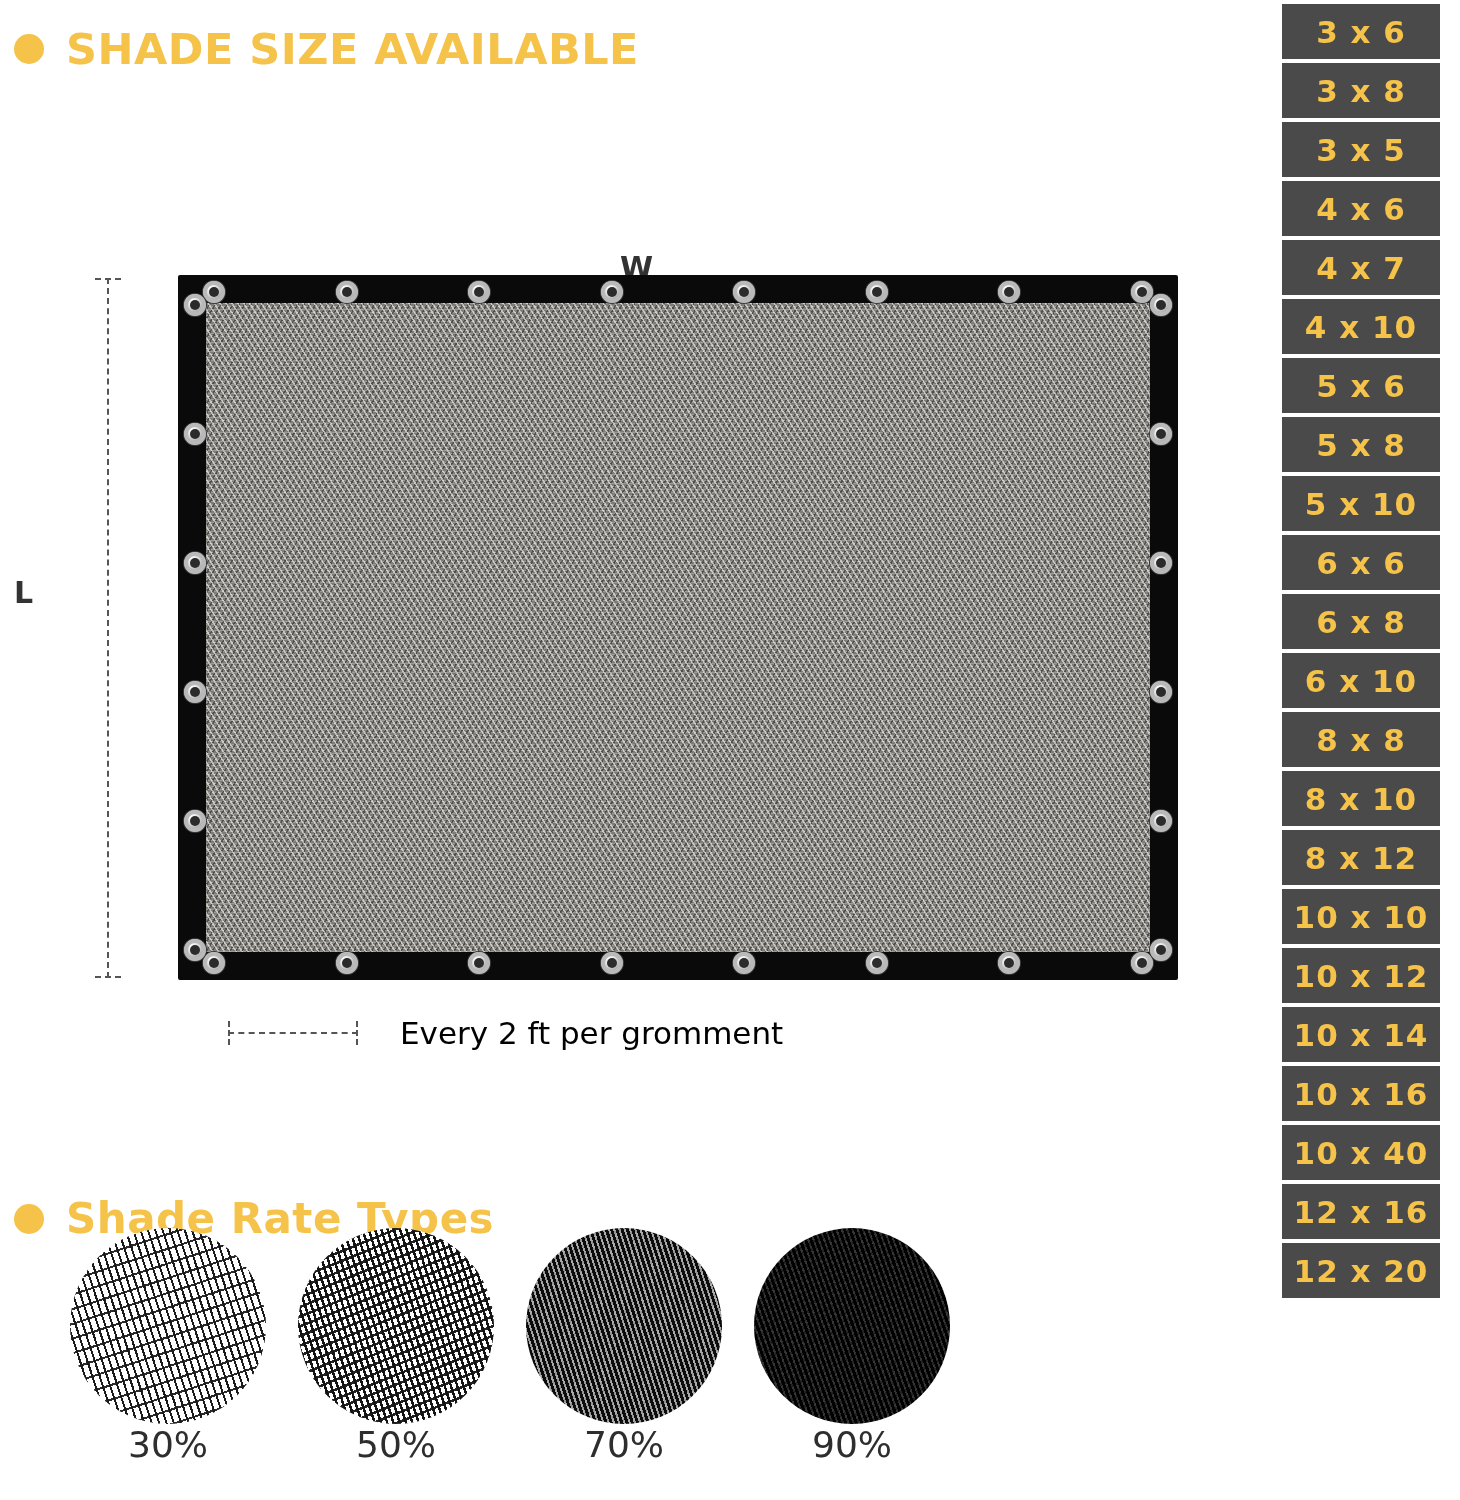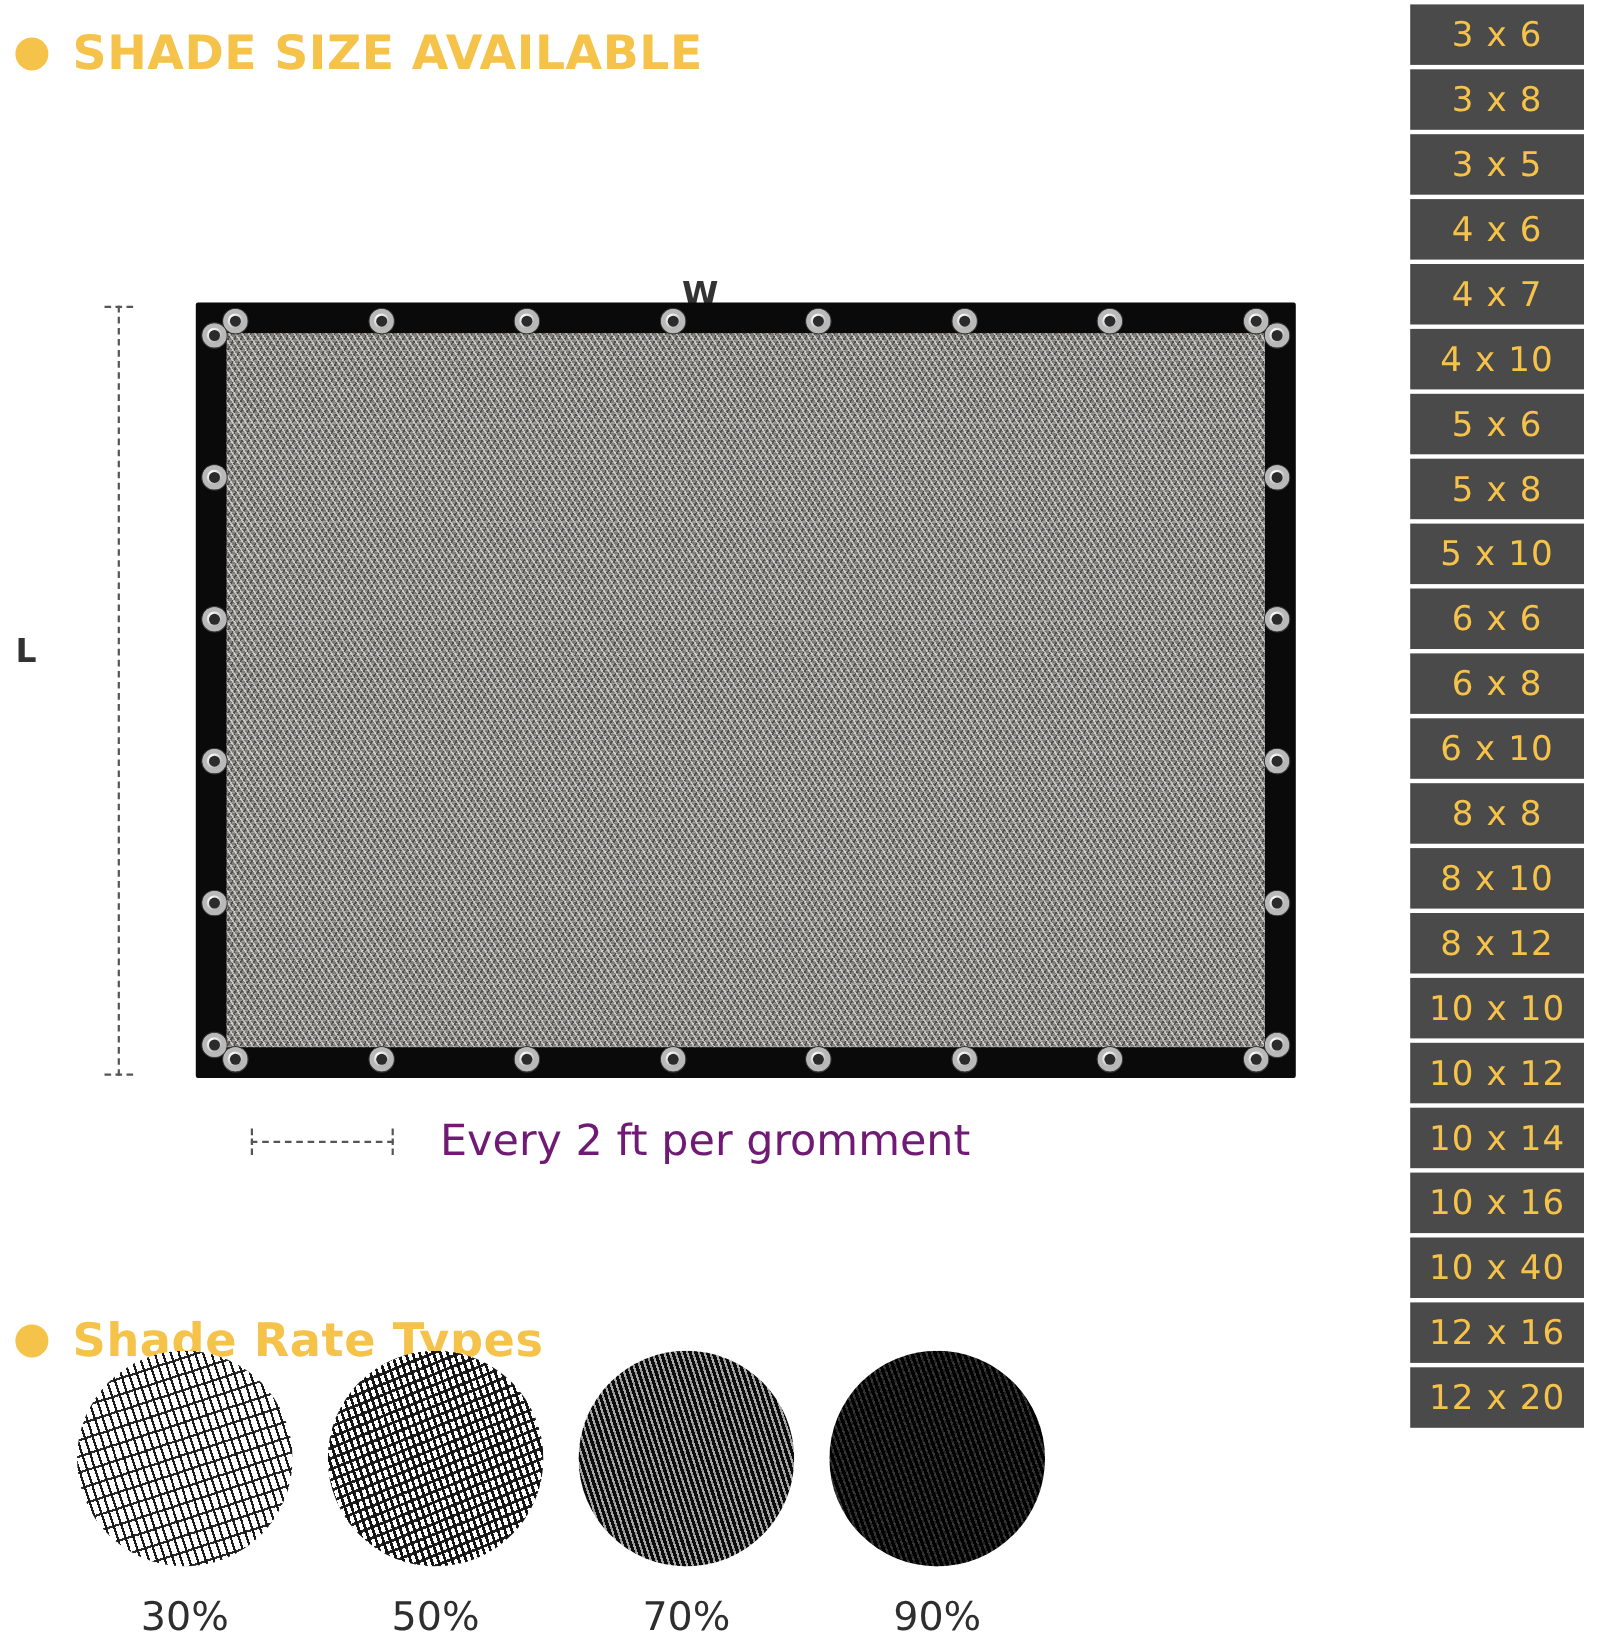--- a/index.html
+++ b/index.html
@@ -187,22 +187,22 @@
     border-top: 2px dashed #555;
   }
   .spacing-dim .tick-l, .spacing-dim .tick-r {
     position: absolute; top: 0;
     width: 0; height: 24px;
     border-left: 2px dashed #555;
   }
   .spacing-dim .tick-l { left: 0; }
   .spacing-dim .tick-r { right: 0; }
   .spacing-text {
-    font-size: 39px;
-    color: #701a75;
+    font-size: 31px;
+    color: #000000;
     white-space: nowrap;
   }
 
   
   .rates {
     position: absolute;
     left: 70px; top: 1228px;
     width: 1060px;
     display: flex;
     gap: 32px;
@@ -238,40 +238,39 @@
       repeating-linear-gradient(72deg, #0c0c0c 0 3px, rgba(255,255,255,0.55) 3px 5px),
       repeating-linear-gradient(-24deg, #151515 0 3px, rgba(255,255,255,0.12) 3px 7px);
   }
   .swatch-90 {
     background-color: #111111;
     background-image:
       repeating-linear-gradient(70deg, #000 0 3px, rgba(255,255,255,0.10) 3px 5px),
       repeating-linear-gradient(-26deg, #090909 0 3px, rgba(255,255,255,0.06) 3px 6px);
   }
   .rate-label {
-    margin-top: 26px;
     font-size: 36px;
     color: #2e2e2e;
   }
 
   
   .size-list {
     display: flex;
     flex-direction: column;
     gap: 4px;
   }
   .size-chip {
     height: 55px;
     background: #4a4a4a;
     color: #f5c24a;
     display: flex;
     align-items: center;
     justify-content: center;
     font-size: 31px;
-    font-weight: 400;
+    font-weight: 700;
     letter-spacing: 1px;
   }
 </style>
 </head>
 <body>
 
 <div id="root">
 
   <div class="left-panel">
 

